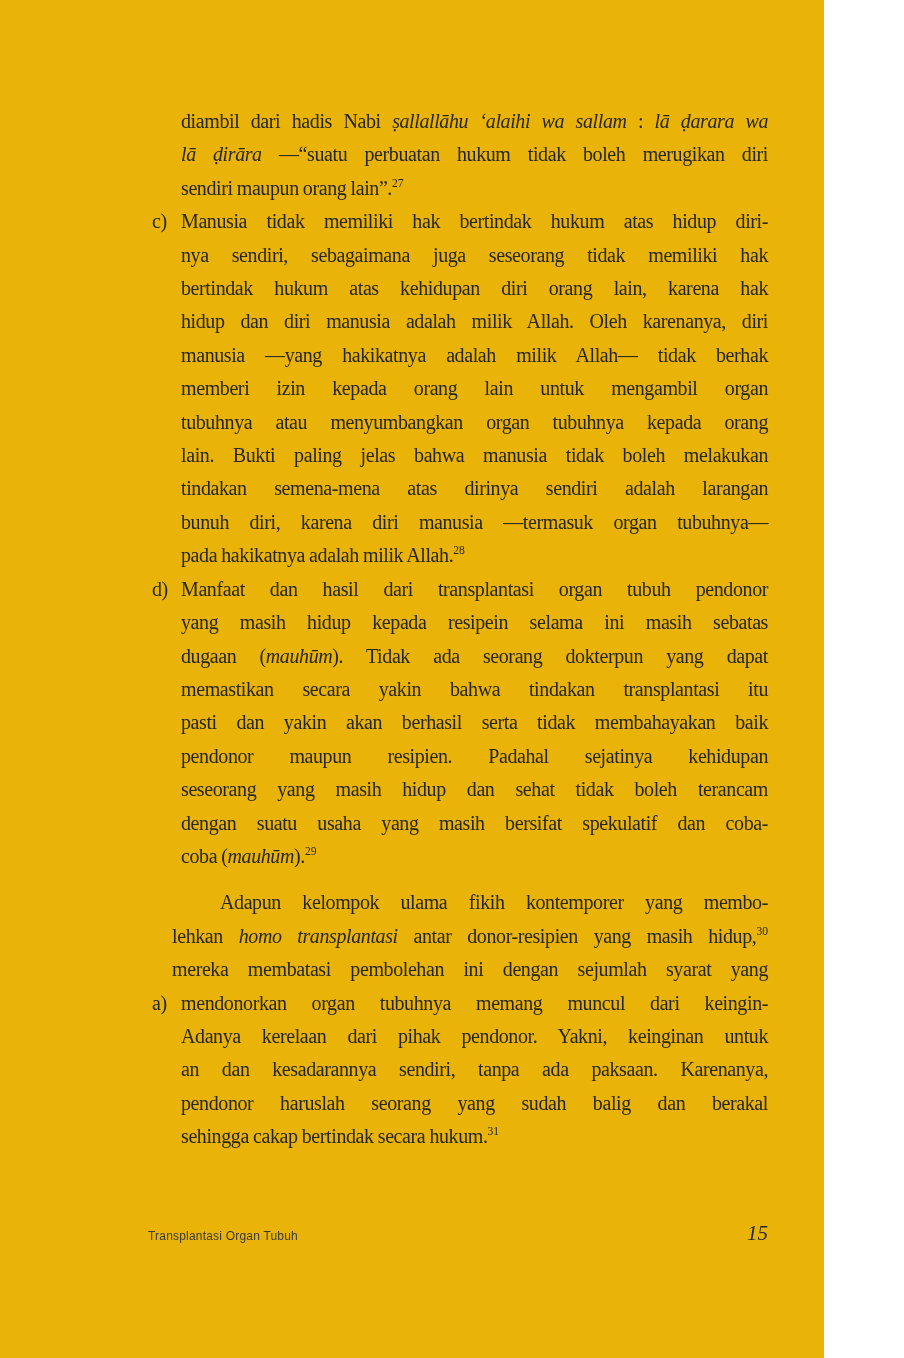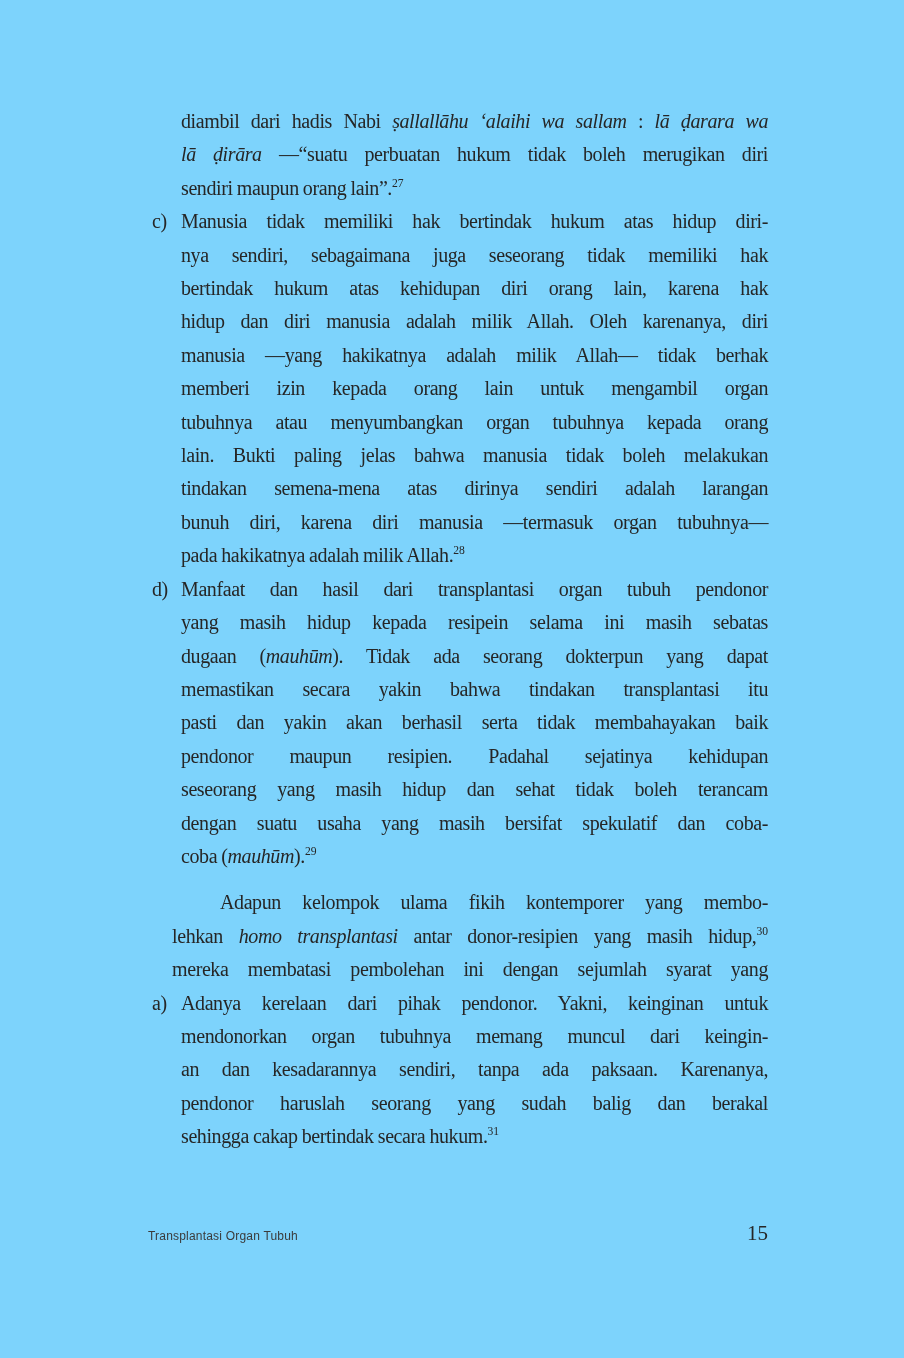--- a/index.html
+++ b/index.html
@@ -1,20 +1,20 @@
 <!DOCTYPE html>
 <html><head>
 <meta charset="utf-8">
 <style>
   html,body{margin:0;padding:0;}
   .page{
     position:relative;
-    width:904px;
+    width:824px;
     height:1358px;
-    background:#7dd3fc;
+    background:#eab308;
     overflow:hidden;
     font-family:"Liberation Serif", serif;
     color:#262626;
   }
   .text-block{
     position:absolute;
     left:148px;
     top:105px;
     width:620px;
     font-size:20px;
@@ -60,20 +60,21 @@
   .book-title{
     font-family:"Liberation Sans", sans-serif;
     font-size:12px;
     color:#3b3b3b;
     letter-spacing:0.2px;
   }
   .page-number{
     font-family:"Liberation Serif", serif;
     font-size:21px;
     color:#262626;
+    font-style:italic;
   }
 </style>
 </head>
 <body>
 
 <div class="page">
   <div class="text-block">
       <div class="block hang">
         <div class="line"><span>diambil dari hadis Nabi </span><em>ṣallallāhu ‘alaihi wa sallam</em><span> : </span><em>lā ḍarara wa</em></div>
         <div class="line"><em>lā ḍirāra </em><span>—“suatu perbuatan hukum tidak boleh merugikan diri</span></div>
@@ -105,22 +106,22 @@
         <div class="line"><span>dengan suatu usaha yang masih bersifat spekulatif dan coba-</span></div>
         <div class="line last"><span>coba (</span><em>mauhūm</em><span>).</span><sup>29</sup></div>
       </div>
       <div class="block paragraph" style="margin-top: 13px; margin-left: 24px;">
         <div class="line indent"><span>Adapun kelompok ulama fikih kontemporer yang membo-</span></div>
         <div class="line"><span>lehkan </span><em>homo transplantasi</em><span> antar donor-resipien yang masih hidup,</span><sup>30</sup></div>
         <div class="line"><span>mereka membatasi pembolehan ini dengan sejumlah syarat yang</span></div>
       </div>
       <div class="block list-item">
         <span class="marker">a)</span>
+        <div class="line"><span>mendonorkan organ tubuhnya memang muncul dari keingin-</span></div>
         <div class="line"><span>Adanya kerelaan dari pihak pendonor. Yakni, keinginan untuk</span></div>
-        <div class="line"><span>mendonorkan organ tubuhnya memang muncul dari keingin-</span></div>
         <div class="line"><span>an dan kesadarannya sendiri, tanpa ada paksaan. Karenanya,</span></div>
         <div class="line"><span>pendonor haruslah seorang yang sudah balig dan berakal</span></div>
         <div class="line last"><span>sehingga cakap bertindak secara hukum.</span><sup>31</sup></div>
       </div>
     </div>
   <div class="footer">
     <span class="book-title">Transplantasi Organ Tubuh</span>
     <span class="page-number">15</span>
   </div>
 </div>

